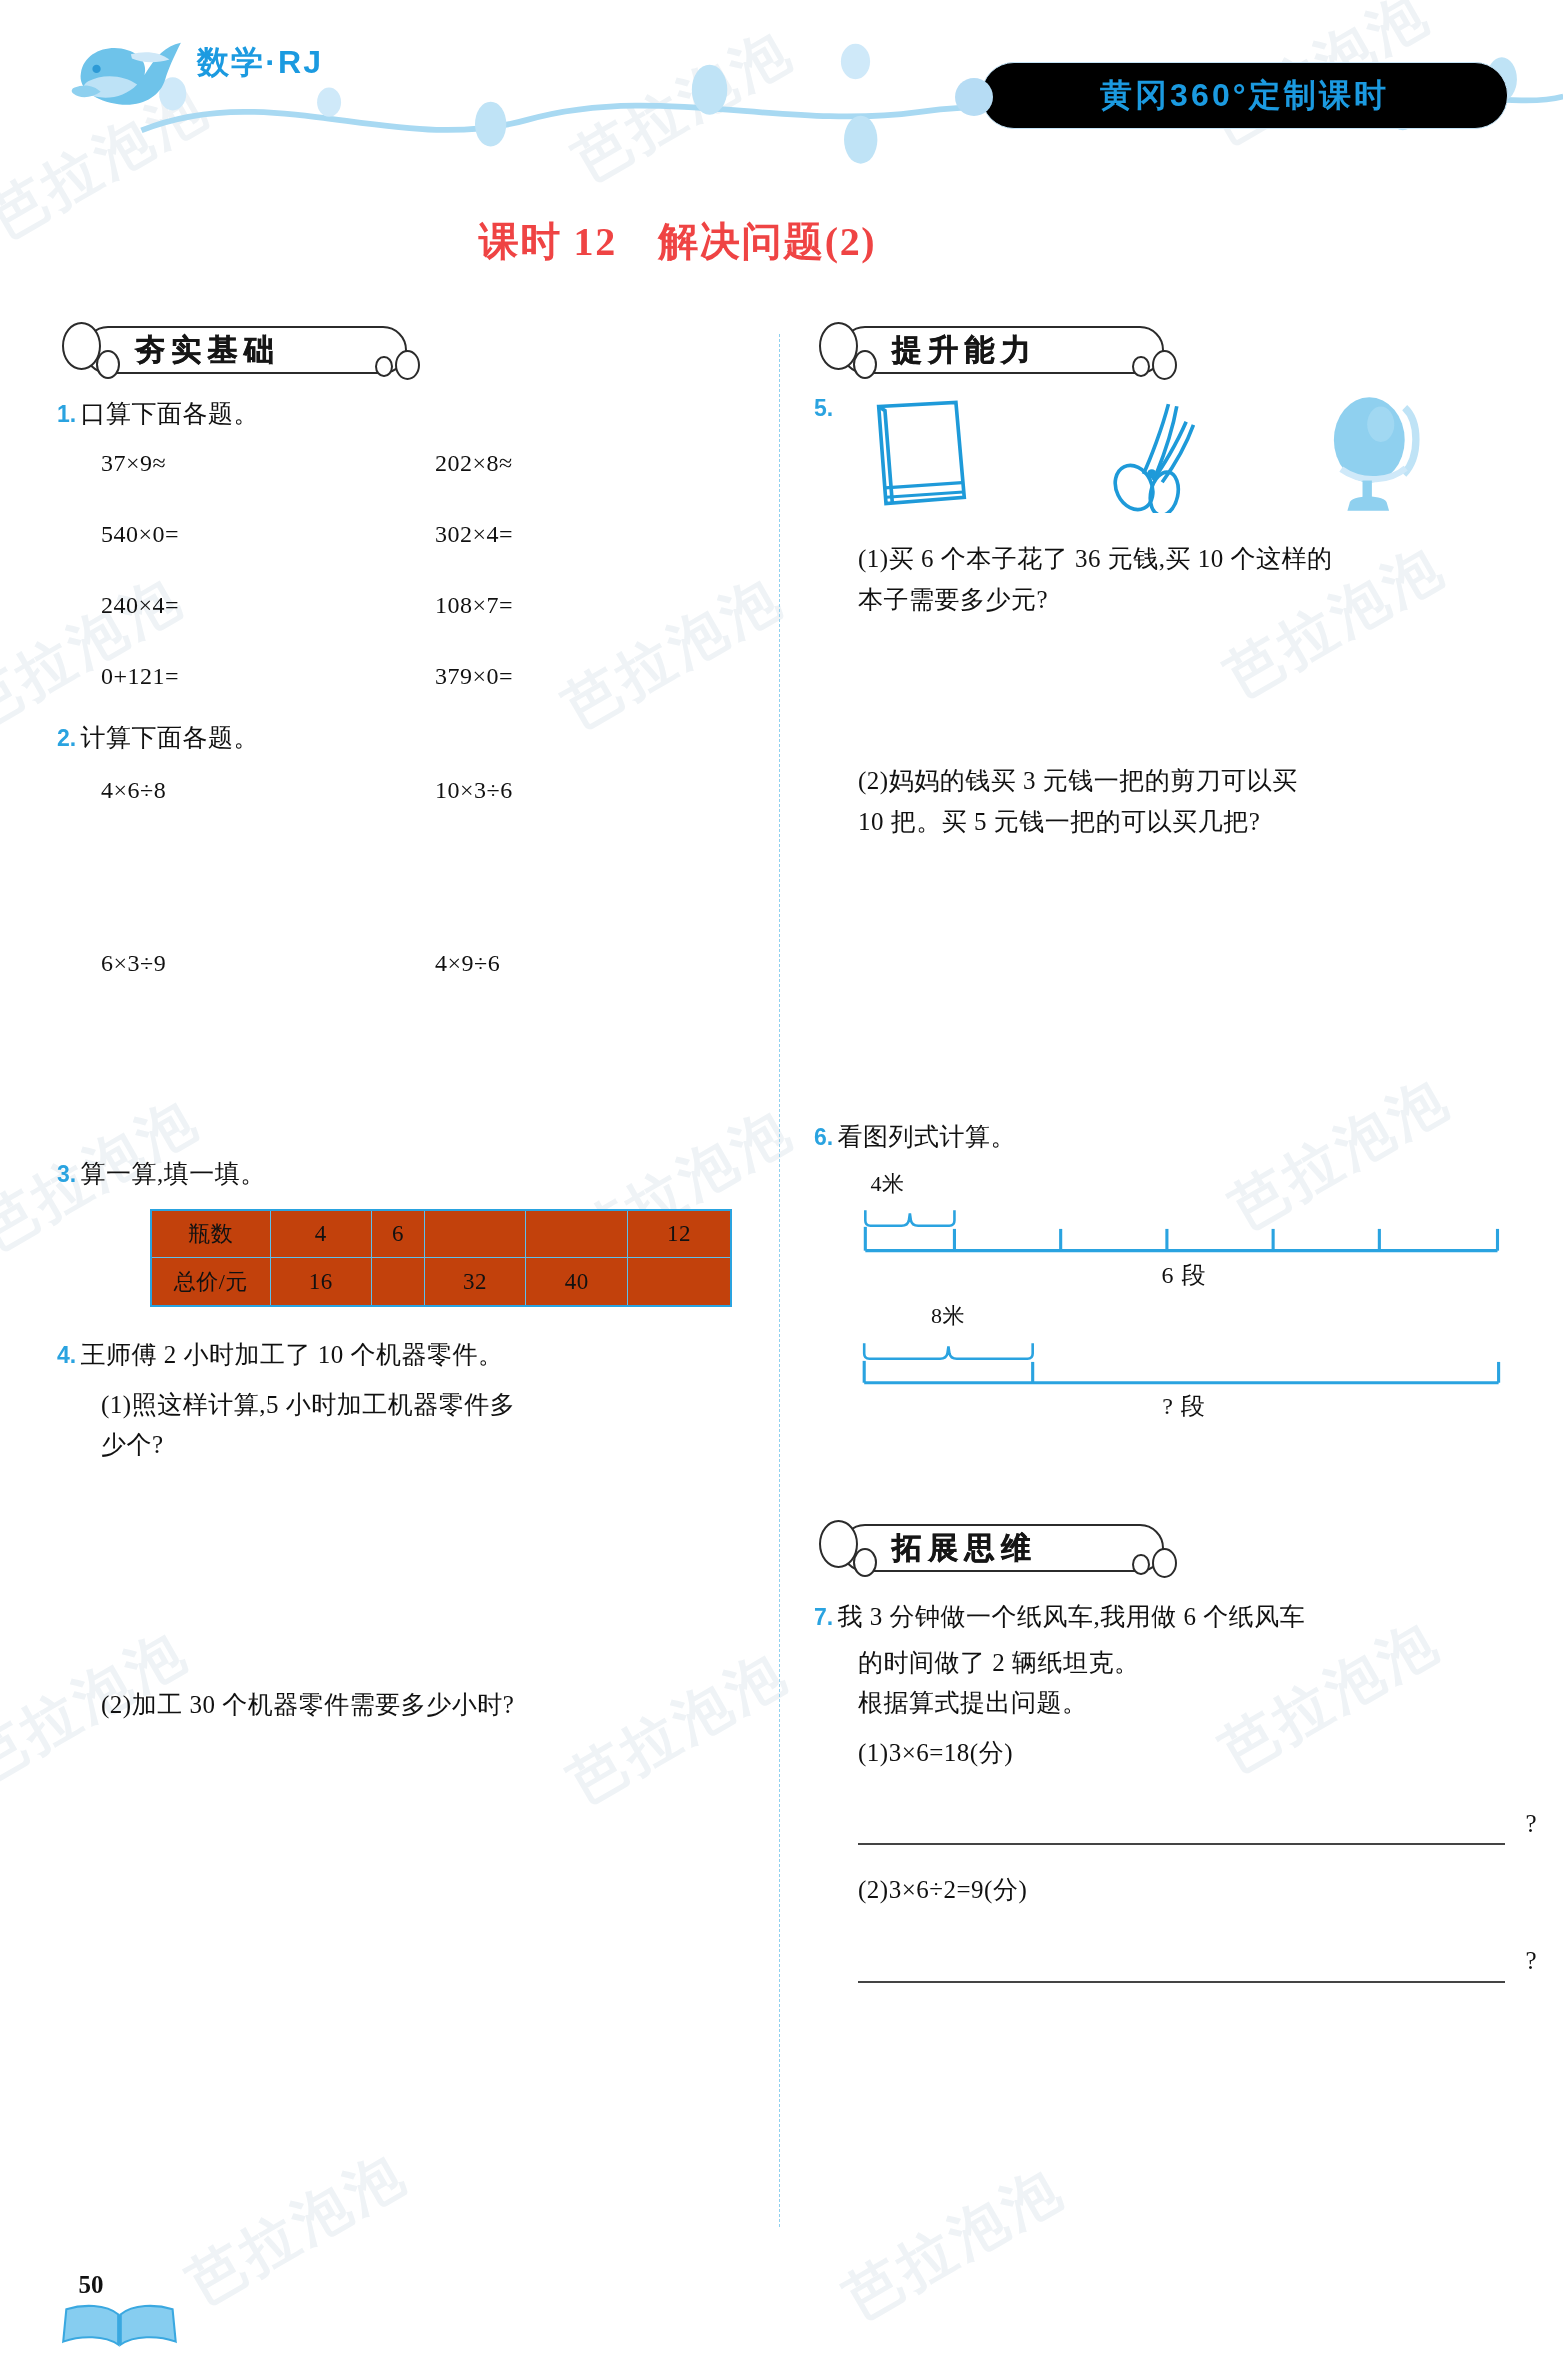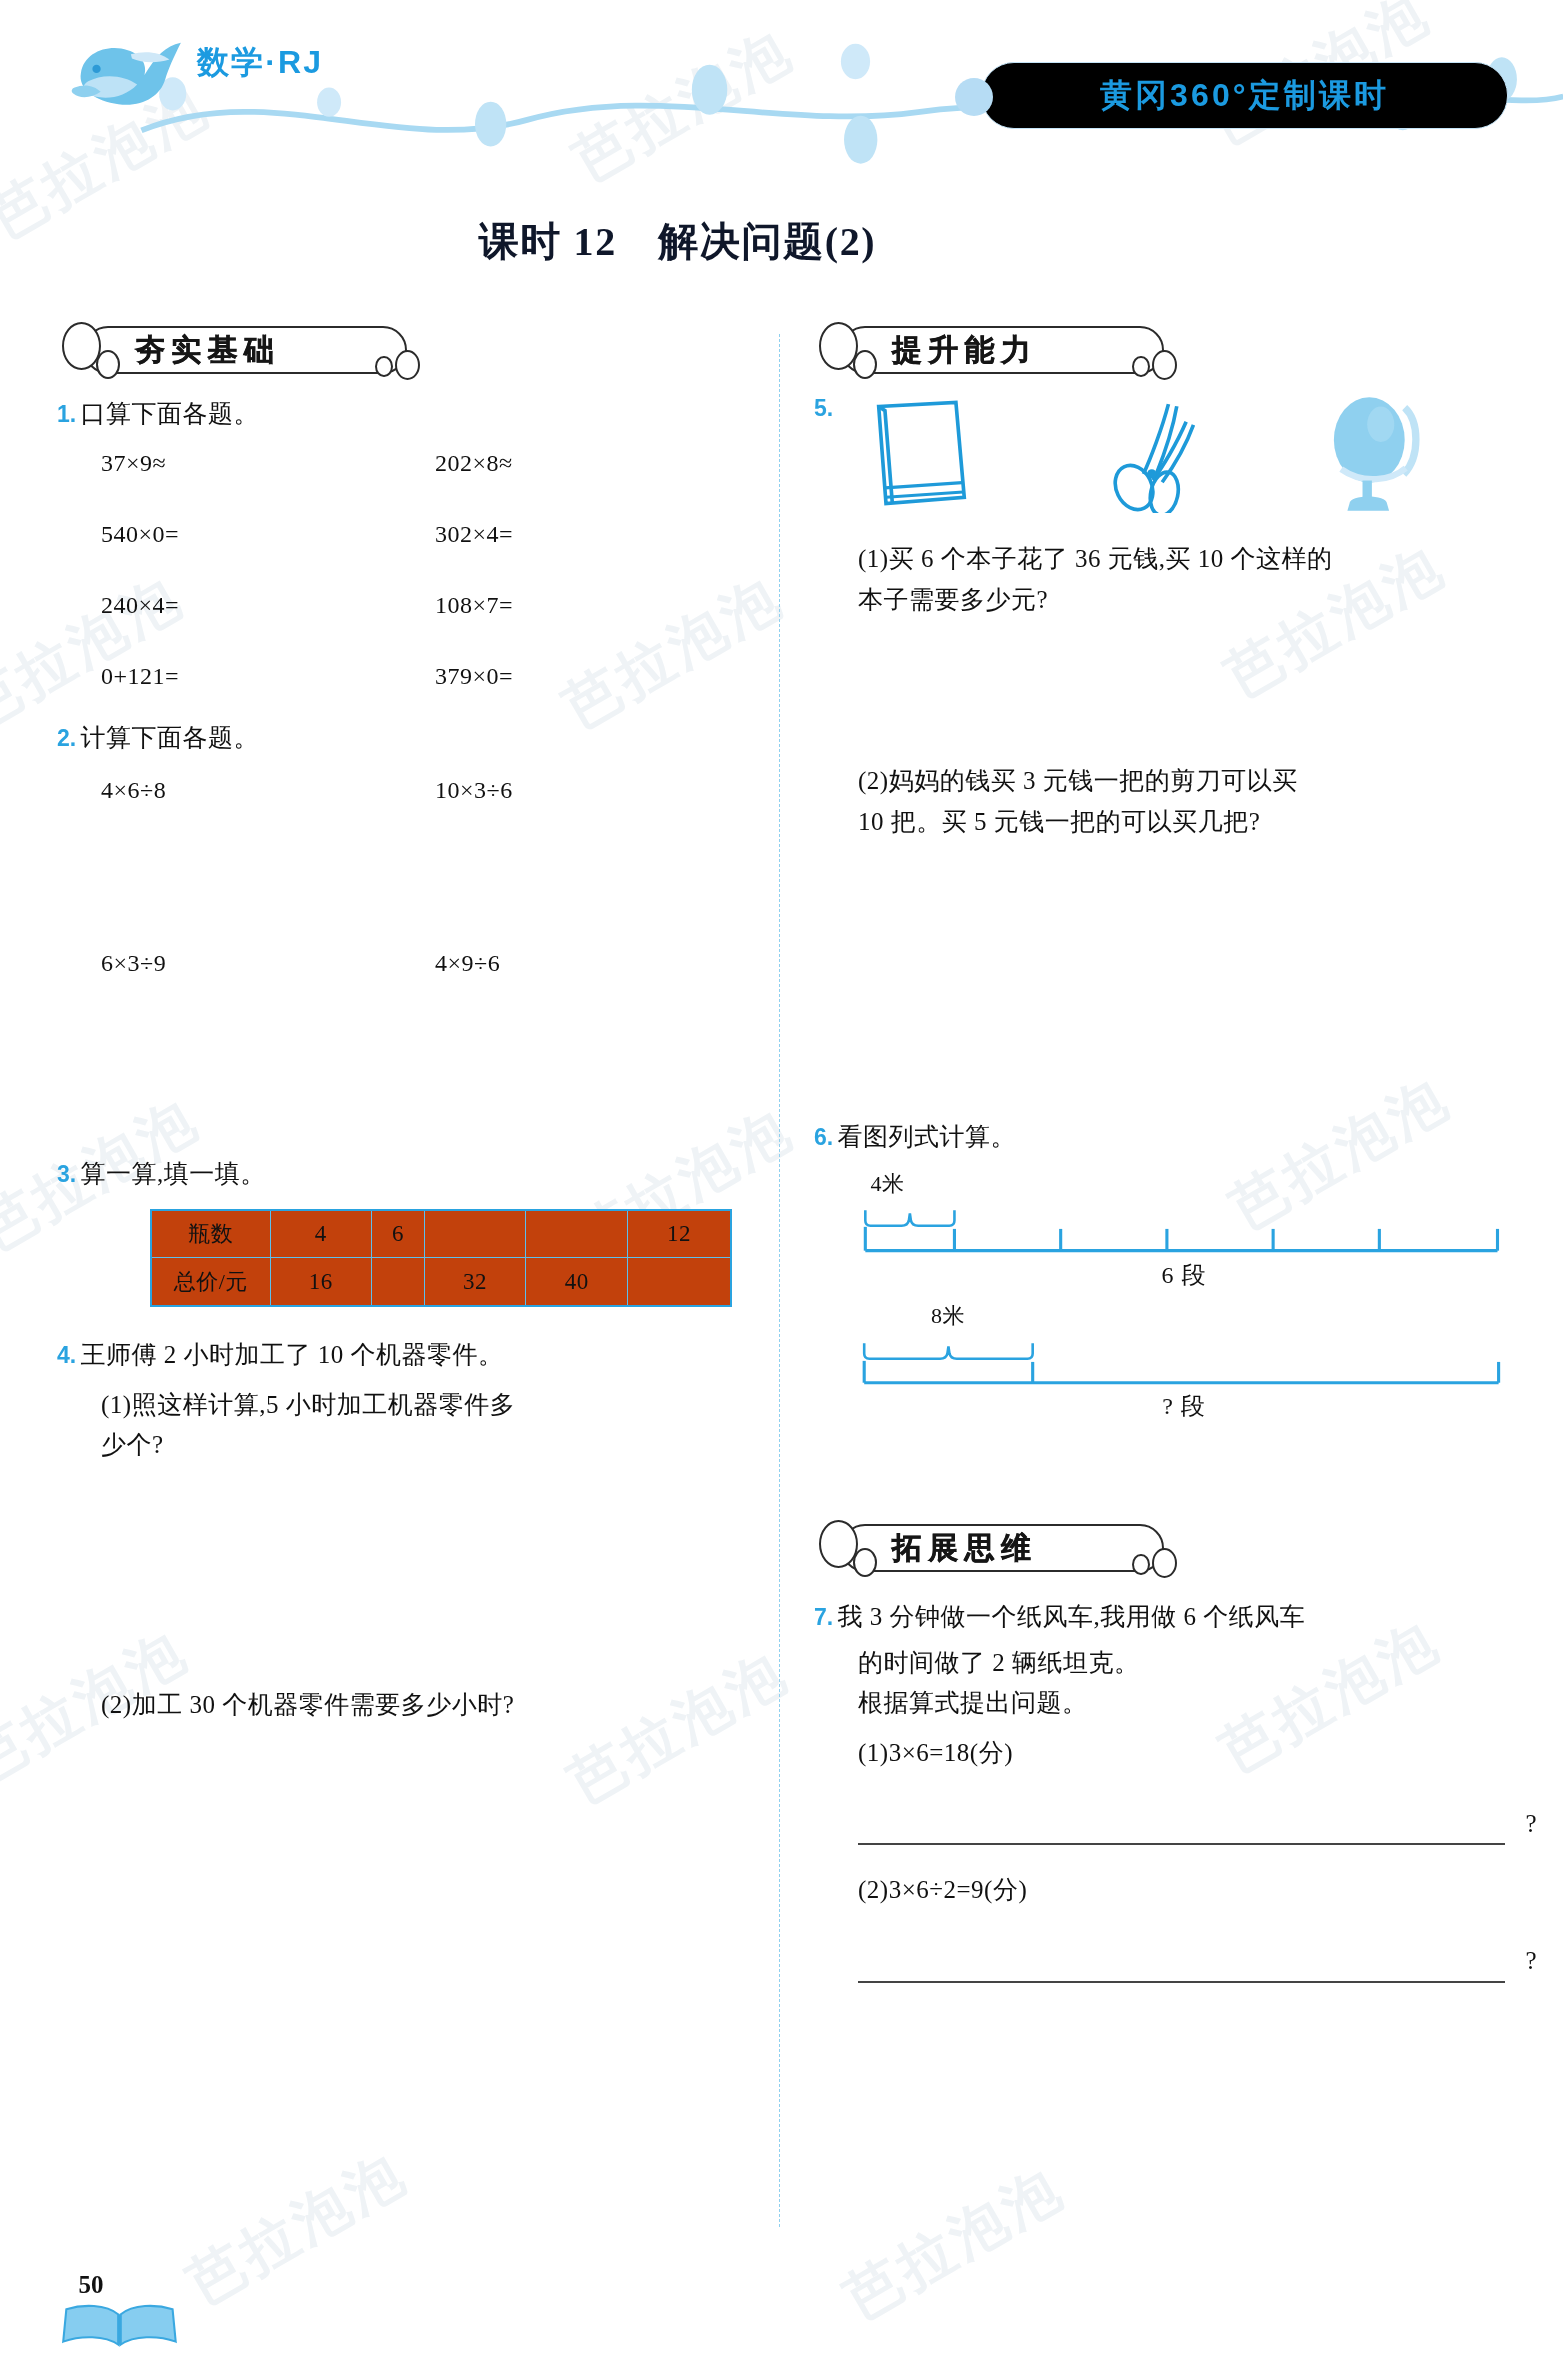--- a/index.html
+++ b/index.html
@@ -96,21 +96,21 @@
   .page-title {
     position: absolute;
     top: 214px;
     left: 0;
     width: 1355px;
     text-align: center;
     font-family: "Liberation Serif", serif;
     font-weight: 700;
     font-size: 40px;
     letter-spacing: 1.6px;
-    color: #0f172a;
+    color: #ef4444;
     z-index: 3;
   }
 
   
   .col-left  { position: absolute; left: 57px;  top: 323px; width: 725px; z-index: 2; }
   .col-right { position: absolute; left: 814px; top: 323px; width: 730px; z-index: 2; }
 
   .divider {
     position: absolute;
     left: 779px;

